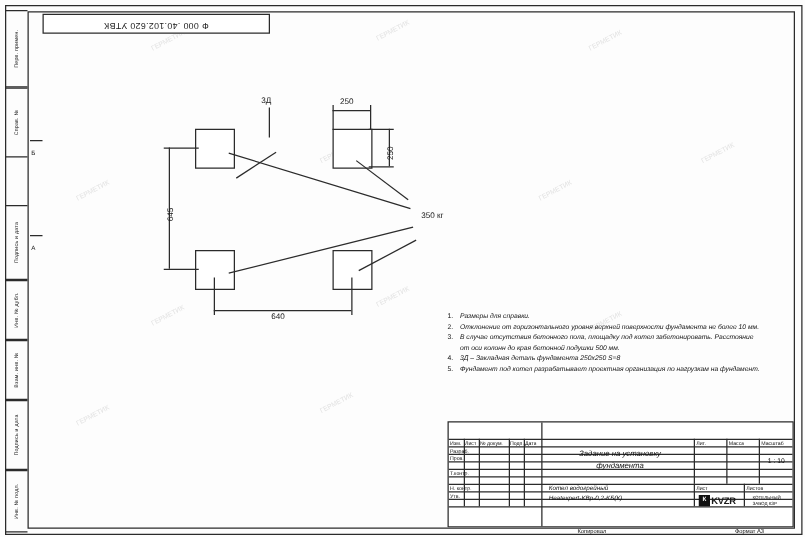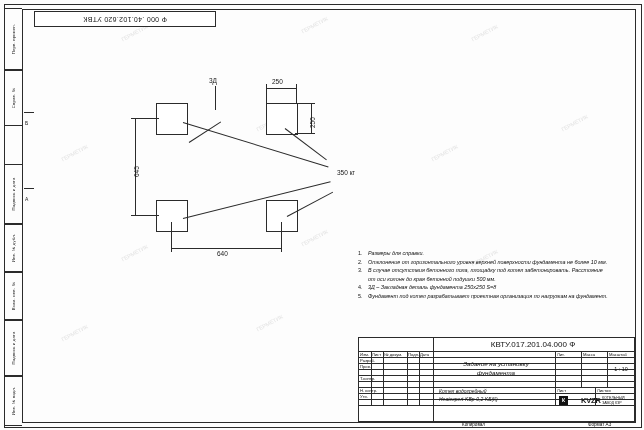--- a/index.html
+++ b/index.html
@@ -48,21 +48,21 @@
   .tb{position:absolute;left:358px;top:337px;width:275px;height:83px;border:1px solid #2b2b2b;background:#fff;font-size:4.4px;}
   .tb .line{position:absolute;background:#2b2b2b;}
   .tb .h{height:1px;left:0;width:275px;}
   .tb .v{width:1px;top:0;height:83px;}
   .tb .cell{position:absolute;font-size:4.2px;color:#111;white-space:nowrap;overflow:hidden;}
   .tb .big{font-size:8px;}
   .tb .mid{font-size:6.2px;}
   .tb .it{font-style:italic;}
   .logo{position:absolute;display:flex;align-items:center;}
   .logo .mark{width:9px;height:9px;background:#111;color:#fff;font-size:5px;line-height:9px;text-align:center;font-weight:bold;}
-  .logo .word{font-size:7.5px;font-weight:bold;letter-spacing:-.2px;margin-left:1px;padding-left:12px;}
+  .logo .word{font-size:7.5px;font-weight:bold;letter-spacing:-.2px;margin-left:1px;}
 
   .footer-txt{position:absolute;font-size:4.6px;color:#111;}
 </style>
 </head>
 <body>
 
 <div id="sheet">
 
   <div id="wm-layer">
       <div class="wm" style="left: 120px; top: 30px;">ГЕРМЕТИК</div>
@@ -193,21 +193,20 @@
     <div class="line v" style="left:24px;top:13px;height:54px;"></div>
     <div class="line v" style="left:48px;top:13px;height:54px;"></div>
     <div class="line v" style="left:60px;top:13px;height:54px;"></div>
     <div class="line v" style="left:74px;top:0;height:83px;"></div>
     <div class="line v" style="left:196px;top:13px;height:36px;"></div>
     <div class="line v" style="left:222px;top:13px;height:36px;"></div>
     <div class="line v" style="left:248px;top:13px;height:36px;"></div>
     <div class="line v" style="left:196px;top:49px;height:18px;"></div>
     <div class="line v" style="left:236px;top:49px;height:18px;"></div>
 
-    <div class="cell big" style="left:79px;top:2px;width:190px;text-align:center;">КВТУ.017.201.04.000 Ф</div>
 
     <div class="cell" style="left:1px;top:14px;">Изм.</div>
     <div class="cell" style="left:13px;top:14px;">Лист</div>
     <div class="cell" style="left:25px;top:14px;">№ докум.</div>
     <div class="cell" style="left:49px;top:14px;">Подп.</div>
     <div class="cell" style="left:61px;top:14px;">Дата</div>
 
     <div class="cell" style="left:1px;top:20px;">Разраб.</div>
     <div class="cell" style="left:1px;top:26px;">Пров.</div>
     <div class="cell" style="left:1px;top:38px;">Т.контр.</div>

